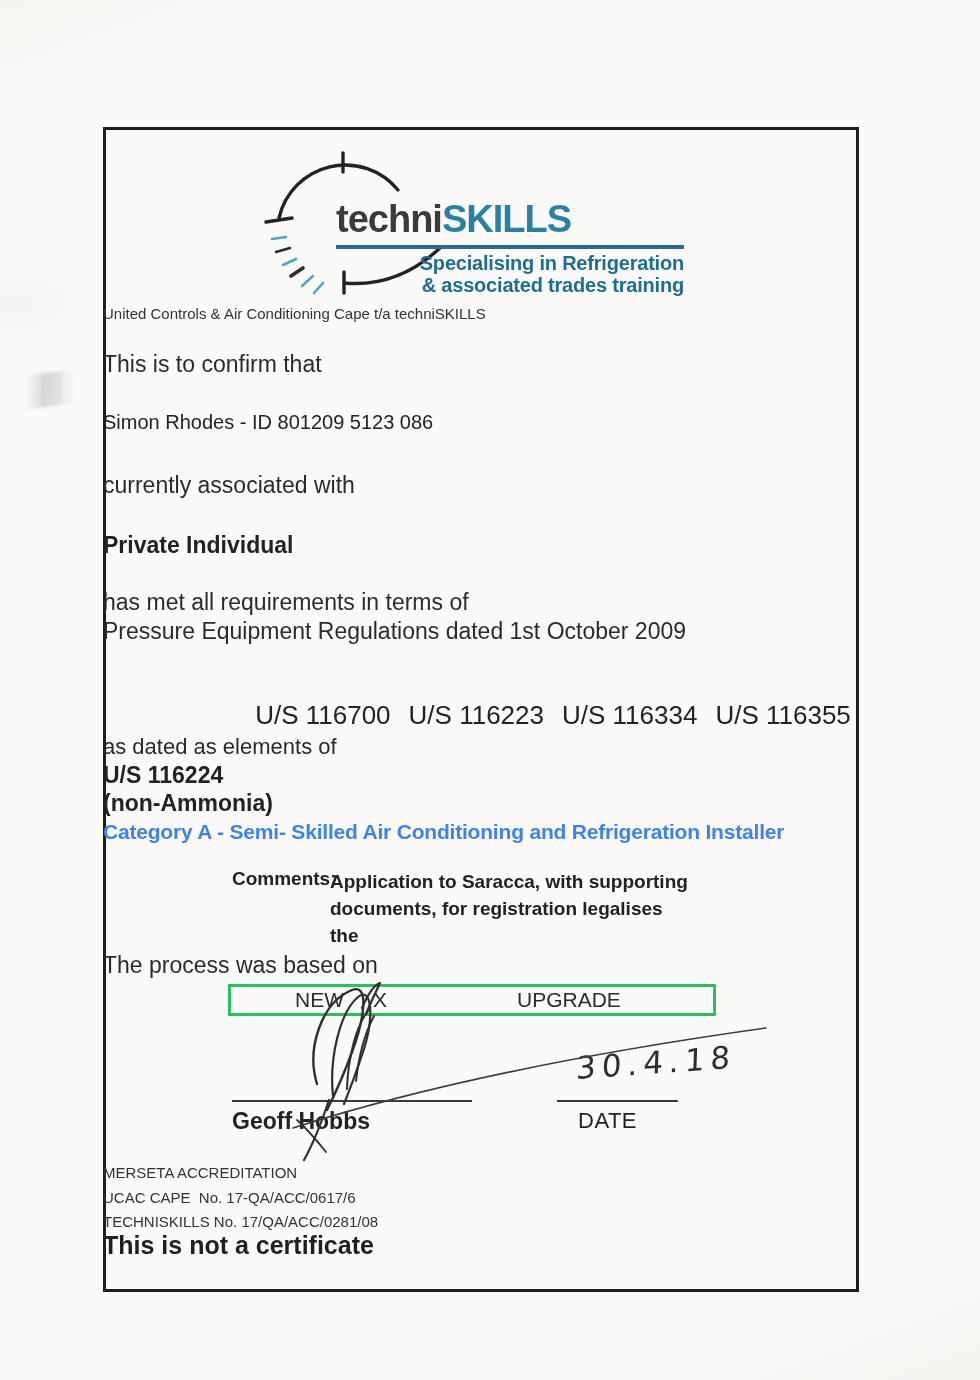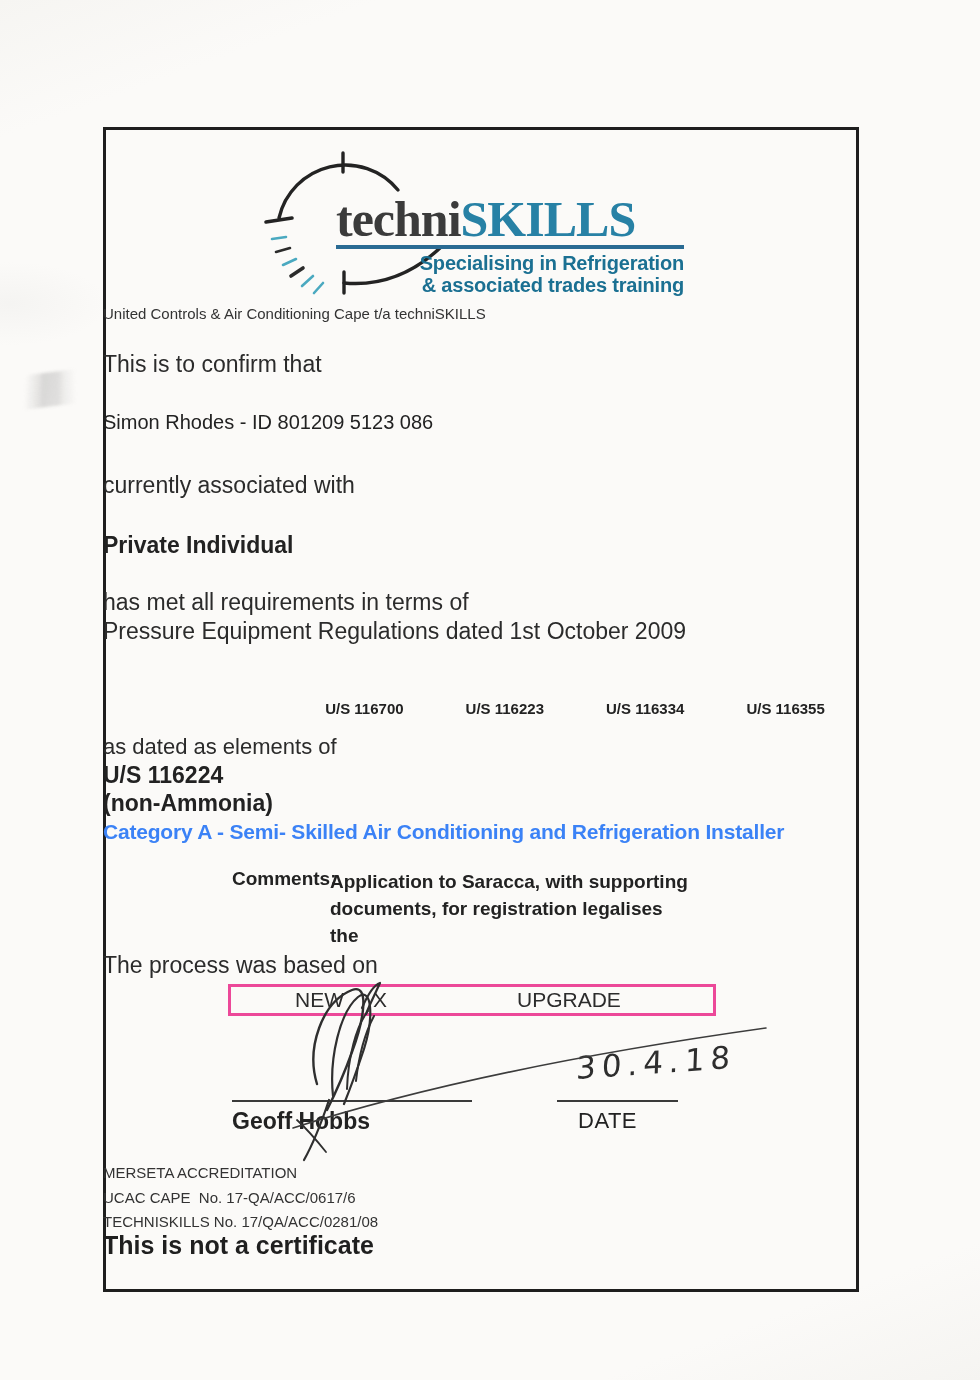--- a/index.html
+++ b/index.html
@@ -20,44 +20,44 @@
     position:absolute;left:8px;top:372px;width:90px;height:34px;
     background:
       linear-gradient(100deg, transparent 20%, rgba(140,140,140,.28) 40%, transparent 62%),
       linear-gradient(95deg, transparent 35%, rgba(150,150,150,.20) 55%, transparent 75%);
     filter:blur(1.5px);
     transform:rotate(-7deg);
   }
   .centered{position:absolute;left:103px;width:900px;text-align:left;}
   .brand{
     position:absolute;left:336px;top:193px;
-    font-size:50px;font-weight:bold;letter-spacing:-1px;line-height:52px;white-space:nowrap;font-family:Liberation Serif, serif;
+    font-size:38px;font-weight:bold;letter-spacing:-1px;line-height:52px;white-space:nowrap;
   }
   .brand .p1{color:#3b3b3b;}
   .brand .p2{color:#2781a5;}
   .brand-underline{position:absolute;left:336px;top:245px;width:348px;height:4px;background:#2a6b93;}
   .tagline{
     position:absolute;right:296px;top:252px;text-align:right;
     font-size:20px;font-weight:bold;line-height:22px;color:#1b7092;letter-spacing:-0.2px;
   }
   .byline{top:305px;font-size:15px;color:#333;}
   .t23{font-size:23px;}
   .b24{font-size:20px;font-weight:normal;color:#222;}
   .b23{font-size:23px;font-weight:bold;color:#222;}
   .req{top:588px;font-size:23px;line-height:29px;}
   .uslist{top:700px;display:flex;justify-content:center;gap:18px;}
-  .uslist span{font-size:15px;font-weight:bold;color:#222;white-space:nowrap;margin-left:44px;}
+  .uslist span{font-size:26px;font-weight:normal;color:#222;white-space:nowrap;}
   .category{top:820px;font-size:21px;font-weight:bold;color:#3b82f6;letter-spacing:-0.2px;}
   .comments-label{position:absolute;left:232px;top:868px;font-size:19px;font-weight:bold;color:#222;}
   .comments-text{position:absolute;left:330px;top:868px;width:360px;text-align:left;
     font-size:19px;font-weight:bold;color:#222;line-height:27px;}
   .process-intro{top:952px;font-size:23px;}
   .process-box{
     position:absolute;left:228px;top:984px;width:482px;height:26px;
-    border:3px solid #ec4899;background:transparent;
+    border:3px solid #22c55e;background:transparent;
   }
   .process-box span{position:absolute;top:0;line-height:26px;font-size:21px;color:#2c2c2c;}
   .pb-new{left:64px;}
   .pb-x{left:142px;}
   .pb-upgrade{left:286px;}
   .sig-line{position:absolute;left:232px;top:1100px;width:240px;height:2px;background:#3a3a3a;}
   .date-line{position:absolute;left:557px;top:1100px;width:121px;height:2px;background:#3a3a3a;}
   .sig-name{position:absolute;left:232px;top:1108px;font-size:23px;font-weight:bold;color:#222;}
   .date-label{position:absolute;left:578px;top:1108px;font-size:22px;font-weight:normal;color:#222;letter-spacing:0.5px;}
   .hand-date{

